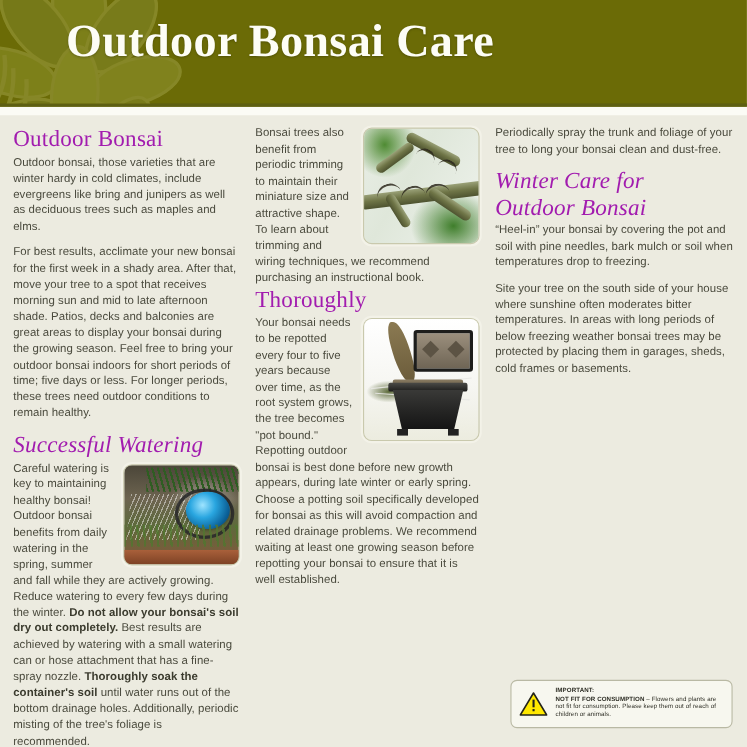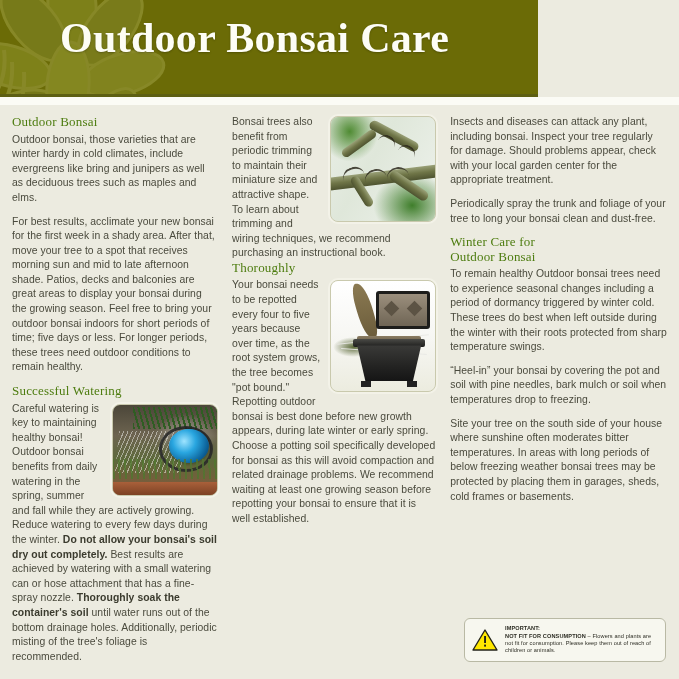--- a/index.html
+++ b/index.html
@@ -17,21 +17,21 @@
     position: relative;
     width: 679px;
     height: 679px;
     background: #ecebe0;
     overflow: hidden;
   }
 
   
   .header {
     position: relative;
-    width: 538px;
+    width: 679px;
     height: 94px;
     background: #6b6b06;
     overflow: hidden;
     border-bottom: 3px solid #5d5f12;
   }
   .header-deco {
     position: absolute;
     left: -40px;
     top: -46px;
     width: 220px;
@@ -70,29 +70,29 @@
   .col {
     box-sizing: border-box;
     position: relative;
   }
   .col-1 { width: 224px; padding-right: 14px; }
   .col-2 { width: 222px; padding-right: 14px; }
   .col-3 { width: 221px; }
 
   h2.sec {
     font-family: "Liberation Serif", serif;
-    font-size: 13px;
+    font-size: 21px;
     font-weight: 400;
-    color: #4d7c0f;
+    color: #a21caf;
     margin: 0 0 3px 0;
     line-height: 1.12;
     letter-spacing: .2px;
   }
   h2.sec.tight { margin-top: 0; }
-  .gapT { margin-top: 18px; }
+  .gapT { margin-top: 18px; font-style: italic; }
   .gapT2 { margin-top: 16px; }
 
   p.body {
     margin: 0 0 9px 0;
     font-size: 10.4px;
     line-height: 14.6px;
     color: #4a4a3d;
     letter-spacing: .05px;
     text-align: left;
   }
@@ -357,28 +357,26 @@
             <div class="pot-feet"></div>
             <div class="pot-inset"></div>
           </div>
         </div>
         <p class="body">Your bonsai needs to be repotted every four to five years because over time, as the root system grows, the tree becomes "pot bound." Repotting outdoor bonsai is best done before new growth appears, during late winter or early spring. Choose a potting soil specifically developed for bonsai as this will avoid compaction and related drainage problems. We recommend waiting at least one growing season before repotting your bonsai to ensure that it is well established.</p>
       </div>
 
     </div>
 
     <div class="col col-3">
-      <p class="body">Insects and diseases can attack any plant, including bonsai. Inspect your tree regularly for damage. Should problems appear, check with your local garden center for the appropriate treatment.</p>
       <p class="body">Periodically spray the trunk and foliage of your tree to long your bonsai clean and dust-free.</p>
 
       <h2 class="sec gapT">
         <span>Winter Care for</span><br>
         <span>Outdoor Bonsai</span>
       </h2>
-      <p class="body">To remain healthy Outdoor bonsai trees need to experience seasonal changes including a period of dormancy triggered by winter cold. These trees do best when left outside during the winter with their roots protected from sharp temperature swings.</p>
       <p class="body">“Heel-in” your bonsai by covering the pot and soil with pine needles, bark mulch or soil when temperatures drop to freezing.</p>
       <p class="body">Site your tree on the south side of your house where sunshine often moderates bitter temperatures. In areas with long periods of below freezing weather bonsai trees may be protected by placing them in garages, sheds, cold frames or basements.</p>
     </div>
   </div>
 
   <div class="warning">
     <svg class="warn-tri" width="26" height="24" viewBox="0 0 26 24">
       <polygon points="13,2 25,22 1,22" fill="#ffe800" stroke="#23231a" stroke-width="1.4" stroke-linejoin="round"></polygon>
       <rect x="12.1" y="8" width="1.9" height="7" fill="#23231a"></rect>
       <rect x="12.1" y="16.6" width="1.9" height="2" fill="#23231a"></rect>

